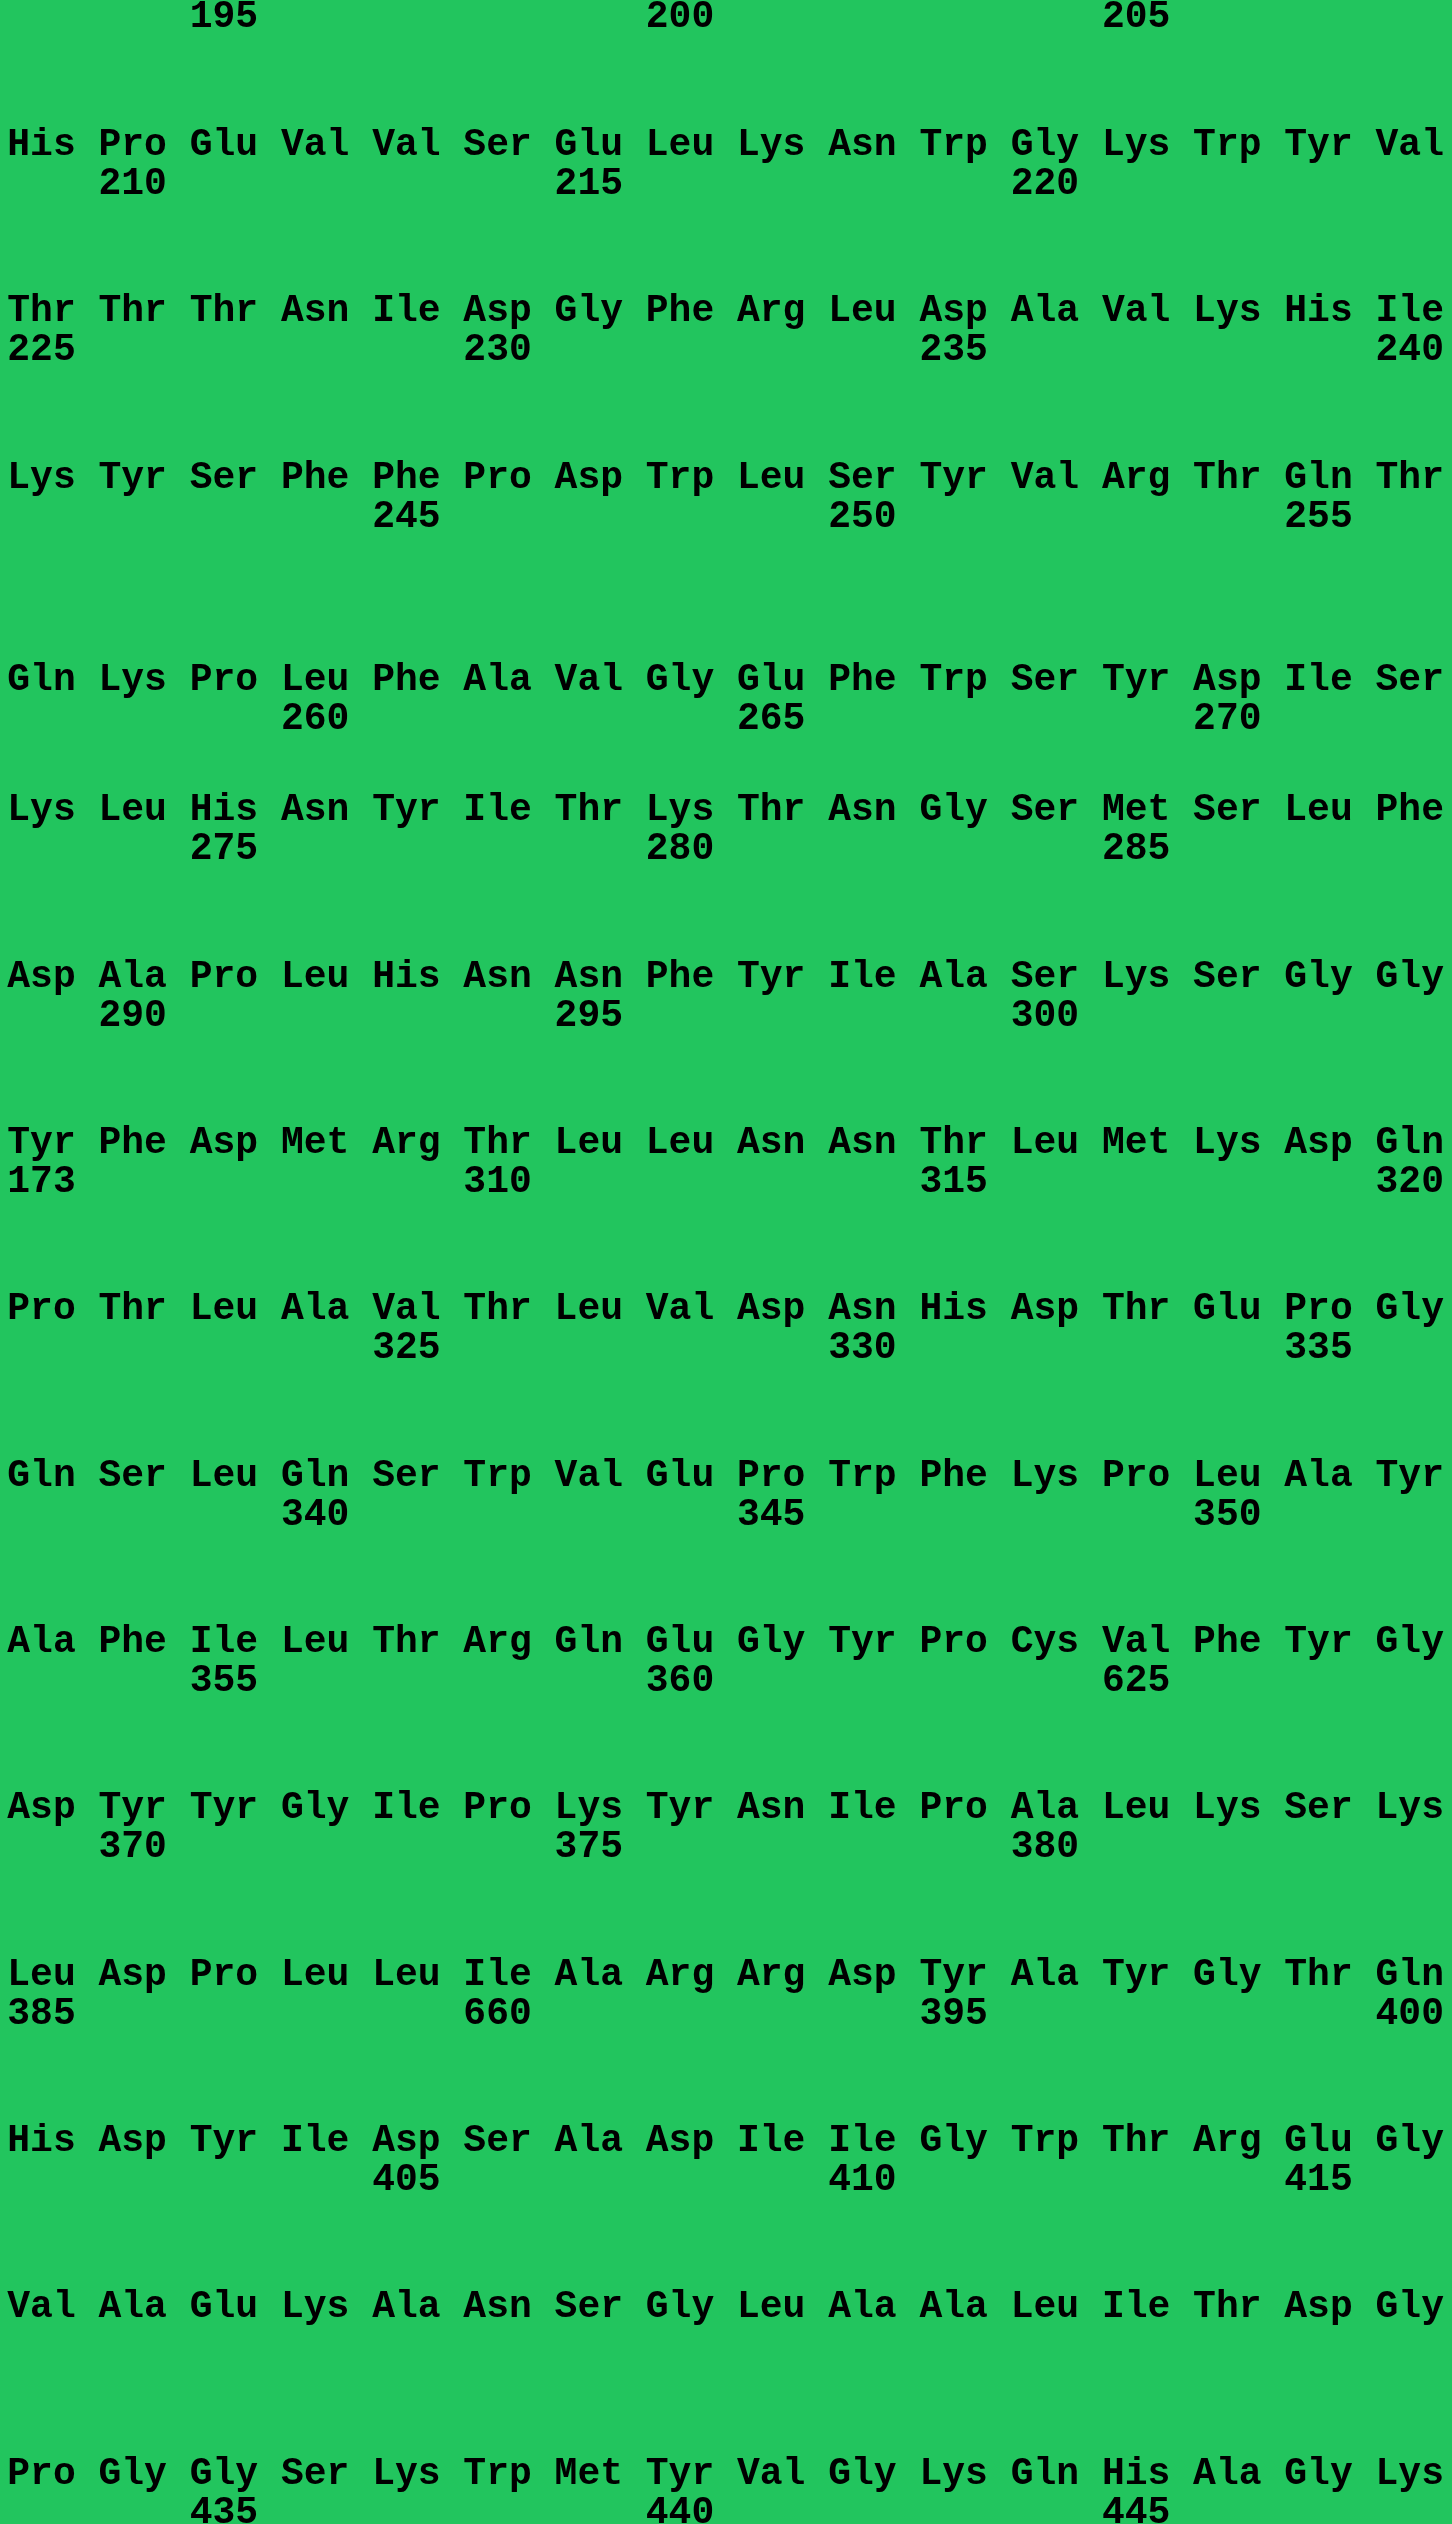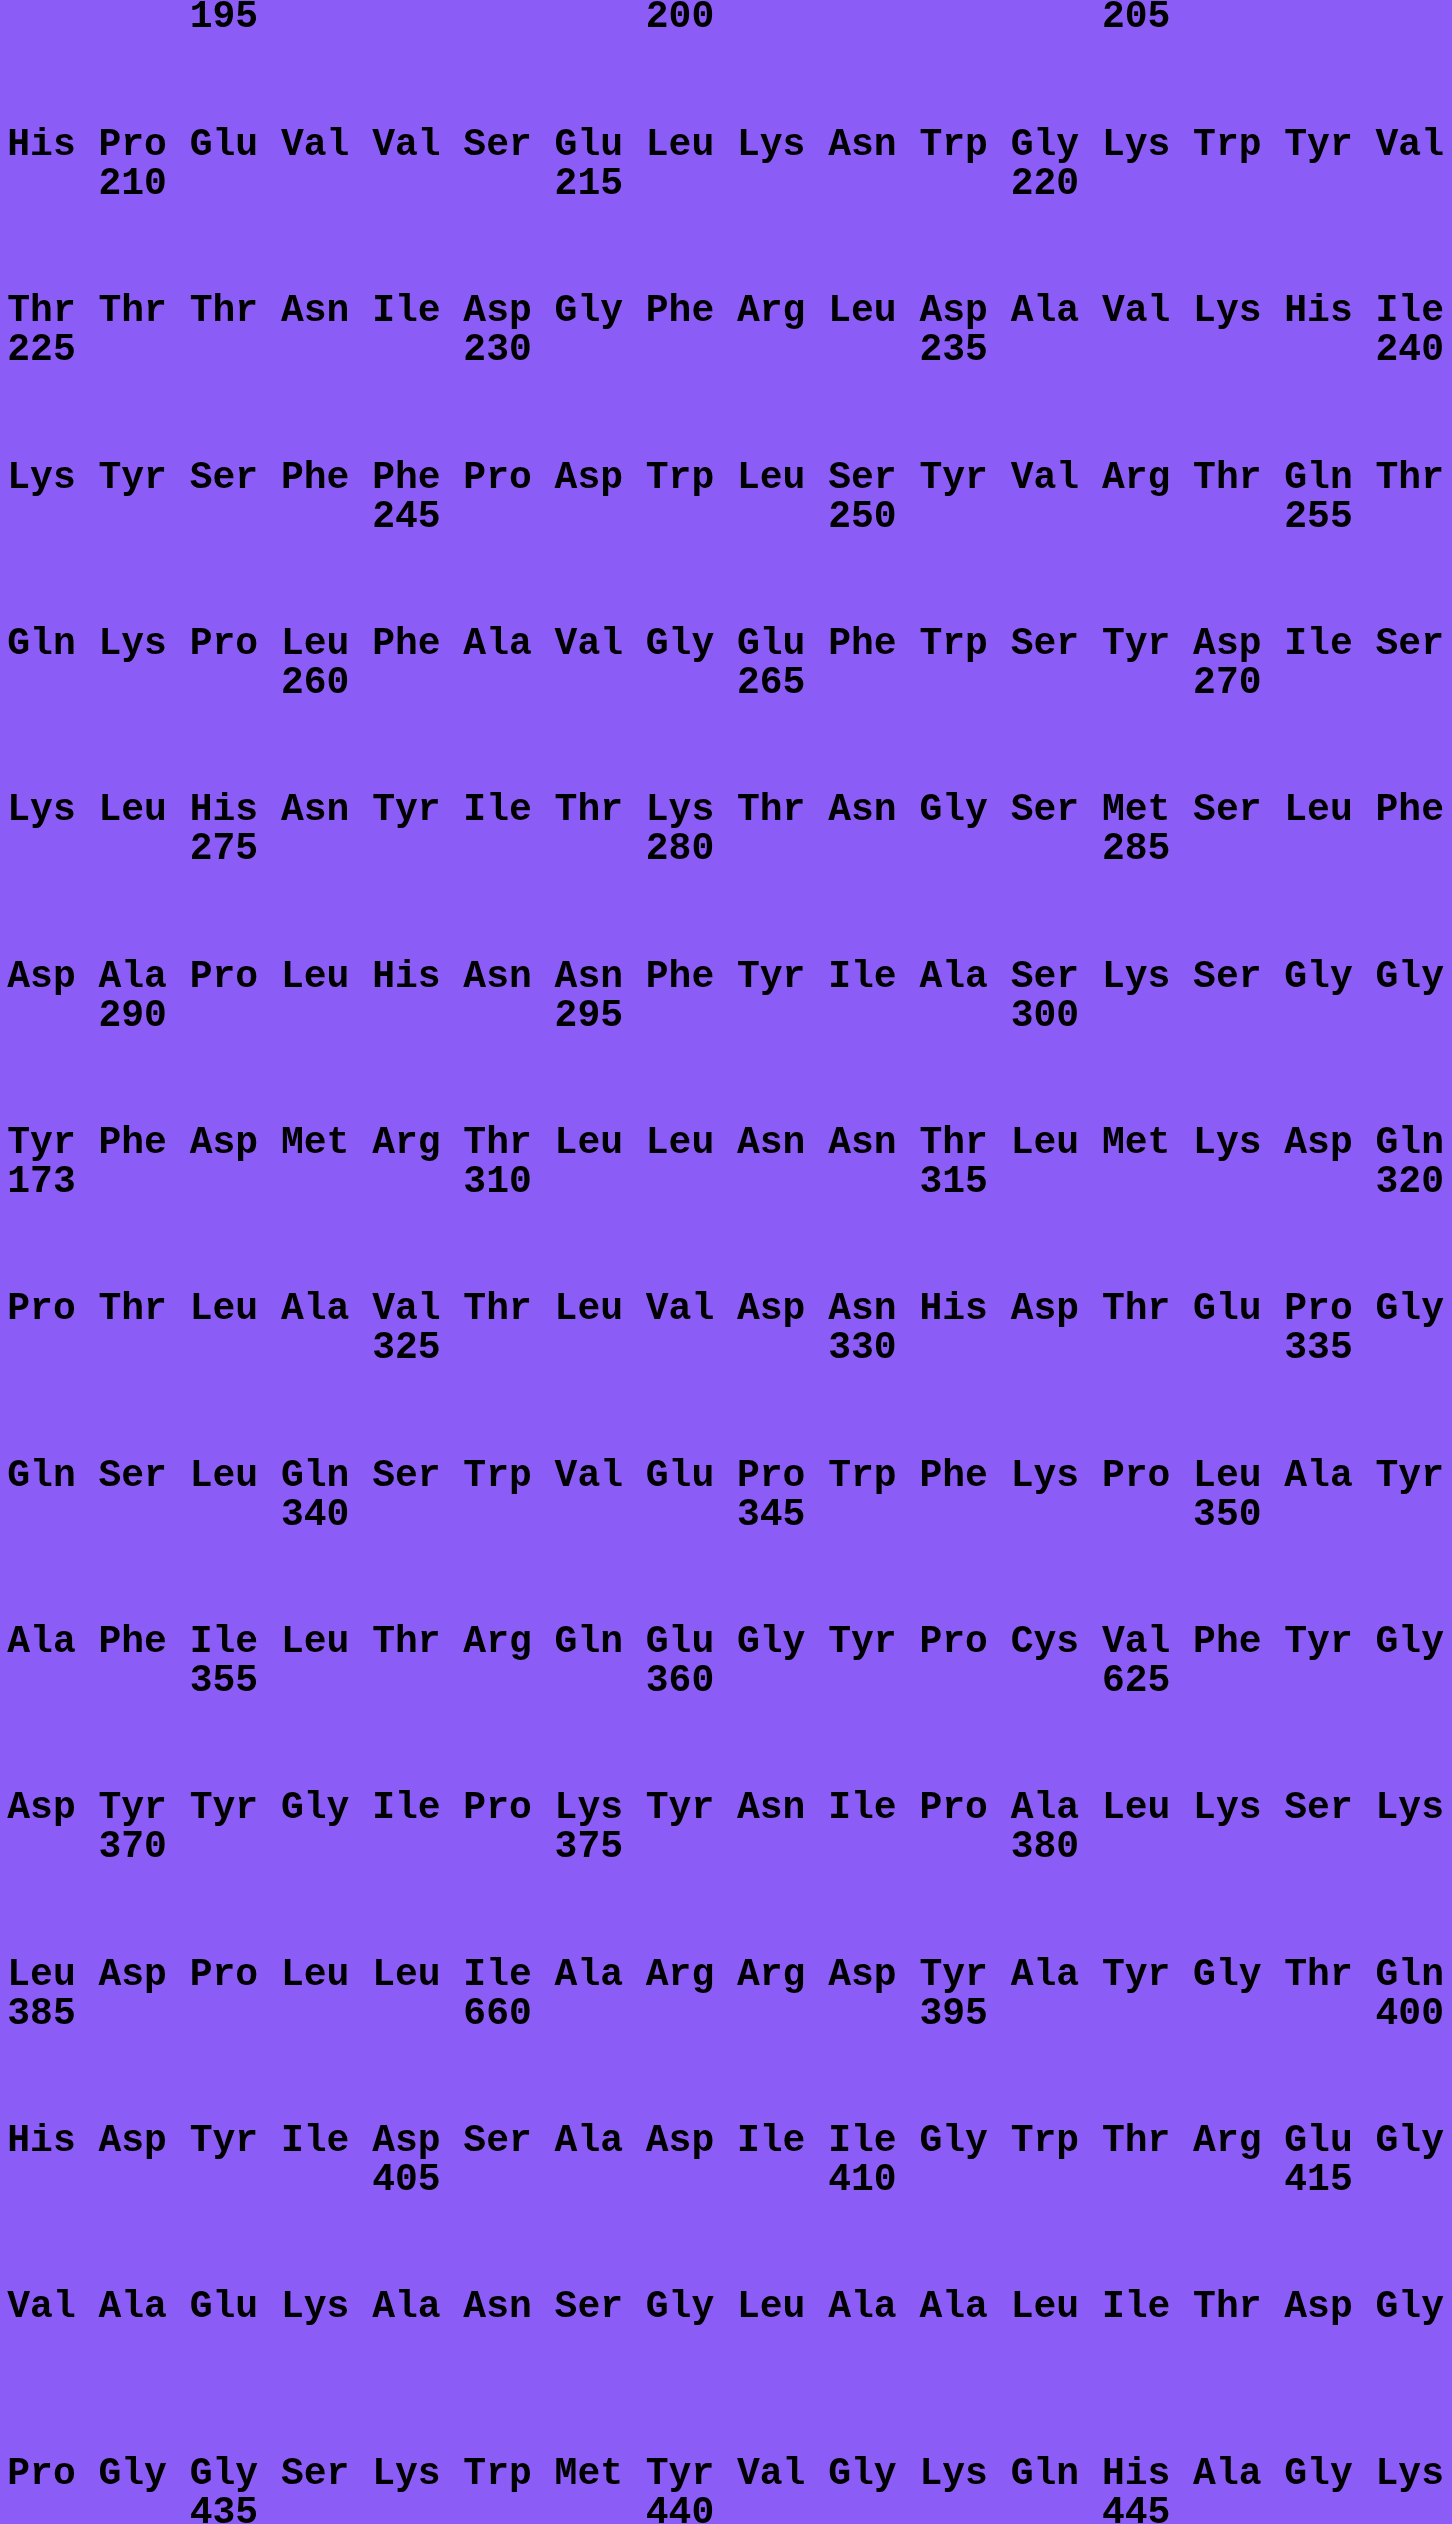--- a/index.html
+++ b/index.html
@@ -4,21 +4,21 @@
 <style>
   html, body {
     margin: 0;
     padding: 0;
     background: #ffffff;
   }
   .page {
     position: relative;
     width: 1452px;
     height: 2525px;
-    background: #8b5cf6;
+    background: #22c55e;
     color: #000000;
     overflow: hidden;
   }
   .block {
     position: absolute;
     left: 7.3px;
     right: 0;
   }
   pre.line {
     margin: 0;
@@ -47,21 +47,21 @@
   <div class="block" style="top:291px">
     <pre class="line">Thr Thr Thr Asn Ile Asp Gly Phe Arg Leu Asp Ala Val Lys His Ile</pre>
     <pre class="line">225                 230                 235                 240</pre>
   </div>
 
   <div class="block" style="top:458px">
     <pre class="line">Lys Tyr Ser Phe Phe Pro Asp Trp Leu Ser Tyr Val Arg Thr Gln Thr</pre>
     <pre class="line">                245                 250                 255</pre>
   </div>
 
-  <div class="block" style="top:624px">
+  <div class="block" style="top:660px">
     <pre class="line">Gln Lys Pro Leu Phe Ala Val Gly Glu Phe Trp Ser Tyr Asp Ile Ser</pre>
     <pre class="line">            260                 265                 270</pre>
   </div>
 
   <div class="block" style="top:790px">
     <pre class="line">Lys Leu His Asn Tyr Ile Thr Lys Thr Asn Gly Ser Met Ser Leu Phe</pre>
     <pre class="line">        275                 280                 285</pre>
   </div>
 
   <div class="block" style="top:957px">

